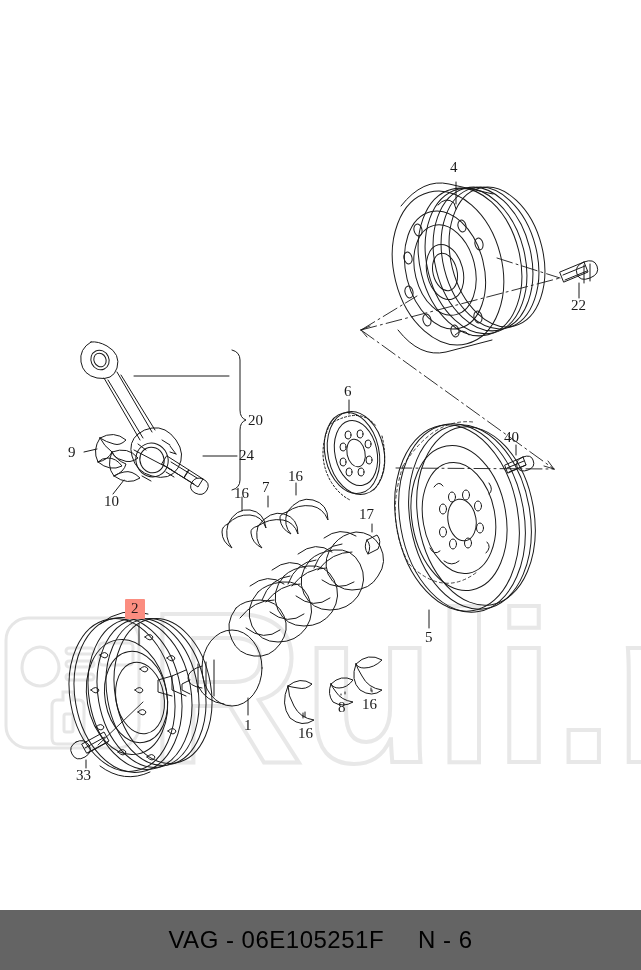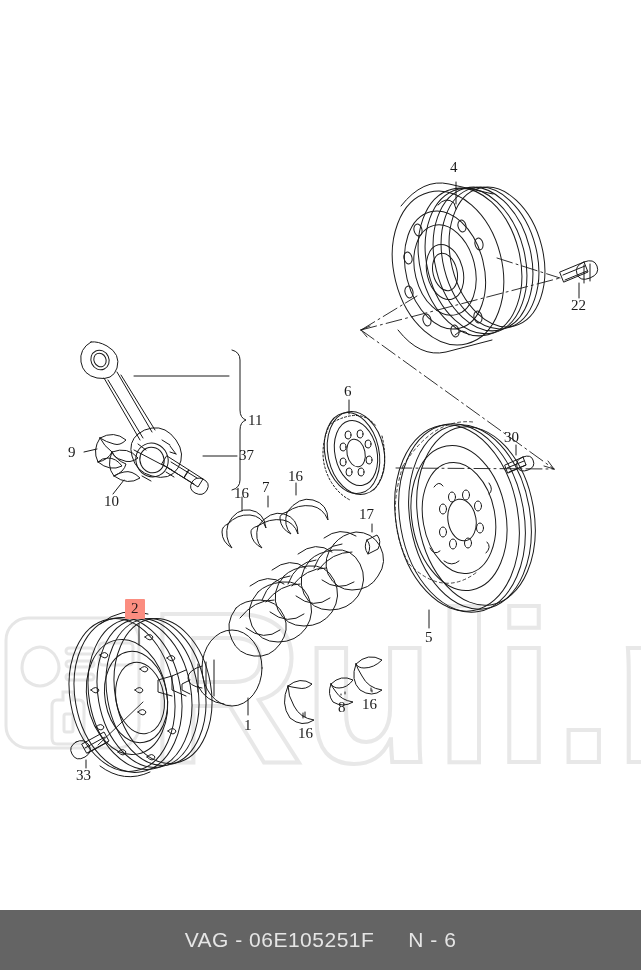--- a/index.html
+++ b/index.html
@@ -5,21 +5,21 @@
   html,body{margin:0;padding:0;background:#fff;}
   body{width:641px;height:970px;font-family:"Liberation Sans", sans-serif;overflow:hidden;}
   #page{position:relative;width:641px;height:970px;background:#ffffff;overflow:hidden;}
   #diagram-area{position:absolute;left:0;top:0;width:641px;height:910px;background:#ffffff;}
   #watermark-layer{position:absolute;left:0;top:0;width:641px;height:910px;pointer-events:none;}
   #drawing-layer{position:absolute;left:0;top:0;width:641px;height:910px;}
   .callout{position:absolute;font-family:"Liberation Serif", serif;font-size:15px;color:#1a1a1a;line-height:1;white-space:nowrap;}
   .callout.hl{background:#fb8d80;color:#2a1a1a;padding:2px 6px 3px 6px;border-radius:1px;}
   #footer-bar{position:absolute;left:0;top:910px;width:641px;height:60px;background:#646464;
     display:flex;align-items:center;justify-content:center;gap:34px;}
-  #footer-bar .ftxt{color:#e5e5e5;font-family:"Liberation Sans", sans-serif;font-size:21px;letter-spacing:0.5px;}
+  #footer-bar .ftxt{color:#000000;font-family:"Liberation Sans", sans-serif;font-size:24px;letter-spacing:0.5px;}
 </style>
 </head>
 <body>
 
 <div id="page">
 
   <div id="diagram-area">
 
     <svg id="watermark-layer" viewBox="0 0 641 910">
       <g fill="none" stroke="#e6e6e6" stroke-width="3">
@@ -275,25 +275,25 @@
           <path d="M372 690 L372 692"></path>
         </g>
         <path d="M305 712 L305 717 M341 694 L341 695 M371 688 L371 691"></path>
 
       </g>
     </svg>
 
     <div class="callout" style="left:450px;top:160px;">4</div>
     <div class="callout" style="left:571px;top:298px;font-family:Liberation Serif, serif;">22</div>
     <div class="callout" style="left:344px;top:384px;">6</div>
-    <div class="callout" style="left:504px;top:430px;">30</div>
+    <div class="callout" style="left:504px;top:430px;">40</div>
     <div class="callout" style="left:425px;top:630px;">5</div>
     <div class="callout" style="left:359px;top:507px;text-align:right;">17</div>
-    <div class="callout" style="left:248px;top:413px;">11</div>
-    <div class="callout" style="left:239px;top:448px;">37</div>
+    <div class="callout" style="left:248px;top:413px;">20</div>
+    <div class="callout" style="left:239px;top:448px;">24</div>
     <div class="callout" style="left:68px;top:445px;">9</div>
     <div class="callout" style="left:104px;top:494px;text-align:right;">10</div>
     <div class="callout" style="left:234px;top:486px;">16</div>
     <div class="callout" style="left:262px;top:480px;">7</div>
     <div class="callout" style="left:288px;top:469px;">16</div>
     <div class="callout hl" style="left:125px;top:599px;">2</div>
     <div class="callout" style="left:76px;top:768px;">33</div>
     <div class="callout" style="left:244px;top:718px;">1</div>
     <div class="callout" style="left:298px;top:726px;">16</div>
     <div class="callout" style="left:338px;top:700px;">8</div>

